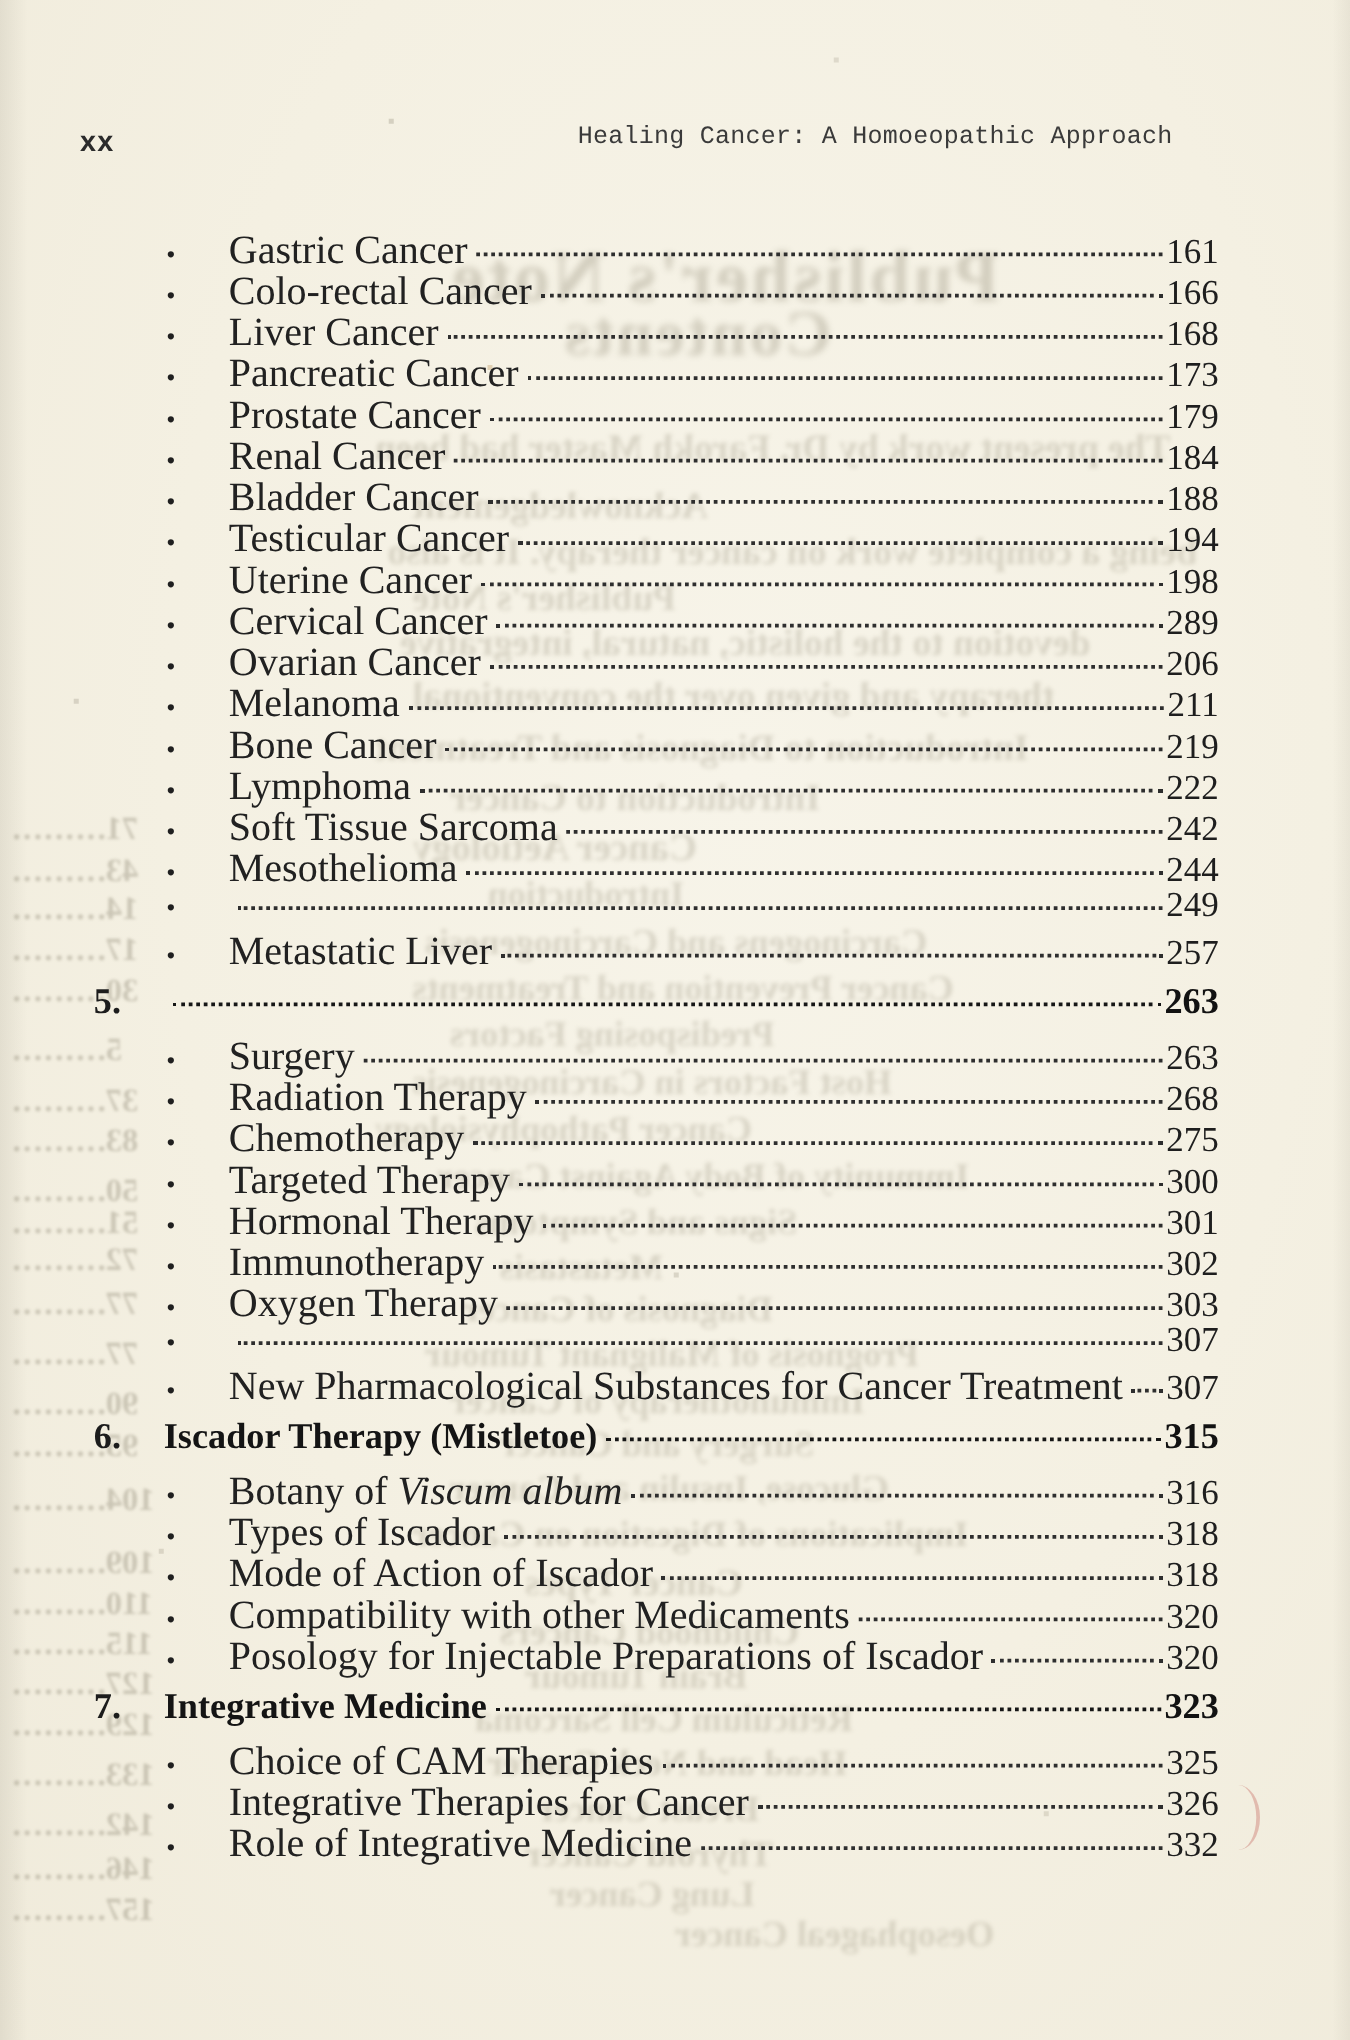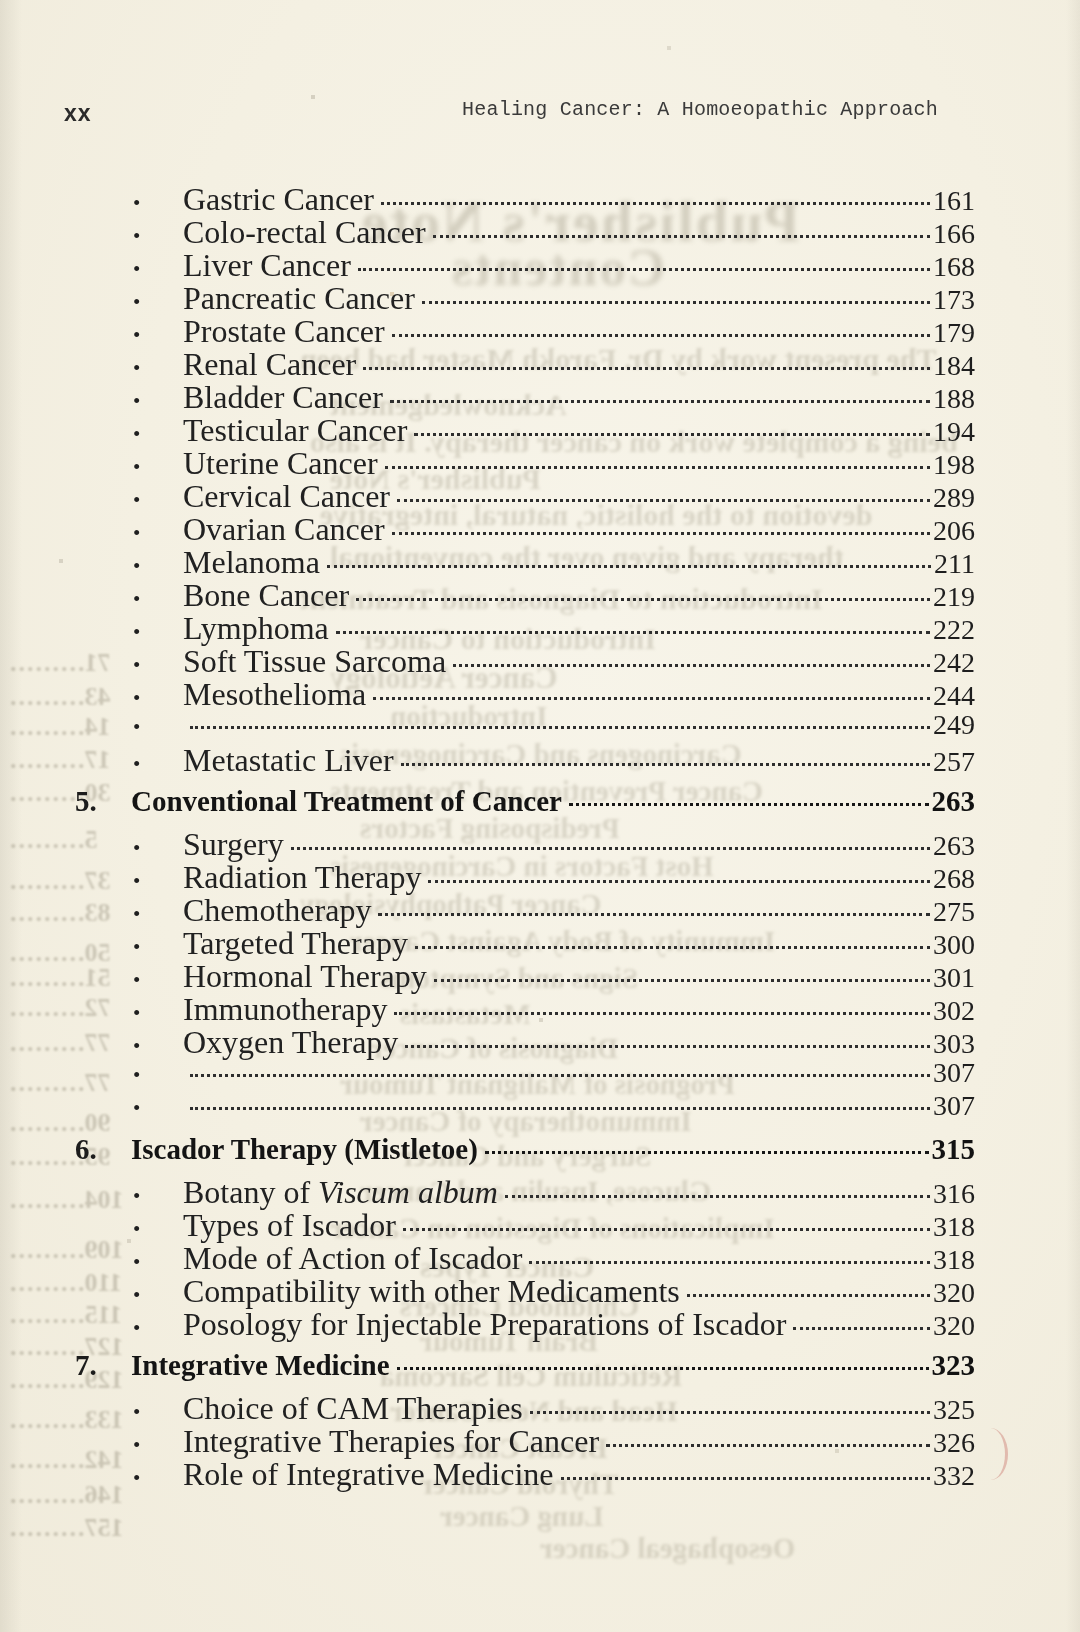--- a/index.html
+++ b/index.html
@@ -273,21 +273,20 @@
       </div>
       <div class="row">
         <span class="indent"></span>
         <span class="bullet">•</span>
         <span class="label"><span>Metastatic Liver</span></span>
         <span class="dots"></span>
         <span class="pagenum">257</span>
       </div>
       <div class="row section">
         <span class="num">5.</span>
-        <span class="label"><span>Conventional Treatment of Cancer</span></span>
         <span class="dots"></span>
         <span class="pagenum">263</span>
       </div>
       <div class="row">
         <span class="indent"></span>
         <span class="bullet">•</span>
         <span class="label"><span>Surgery</span></span>
         <span class="dots"></span>
         <span class="pagenum">263</span>
       </div>
@@ -335,20 +334,21 @@
       </div>
       <div class="row">
         <span class="indent"></span>
         <span class="bullet">•</span>
         <span class="dots"></span>
         <span class="pagenum">307</span>
       </div>
       <div class="row">
         <span class="indent"></span>
         <span class="bullet">•</span>
+        <span class="label"><span>New Pharmacological Substances for Cancer Treatment</span></span>
         <span class="dots"></span>
         <span class="pagenum">307</span>
       </div>
       <div class="row section">
         <span class="num">6.</span>
         <span class="label"><span>Iscador Therapy (Mistletoe)</span></span>
         <span class="dots"></span>
         <span class="pagenum">315</span>
       </div>
       <div class="row">

